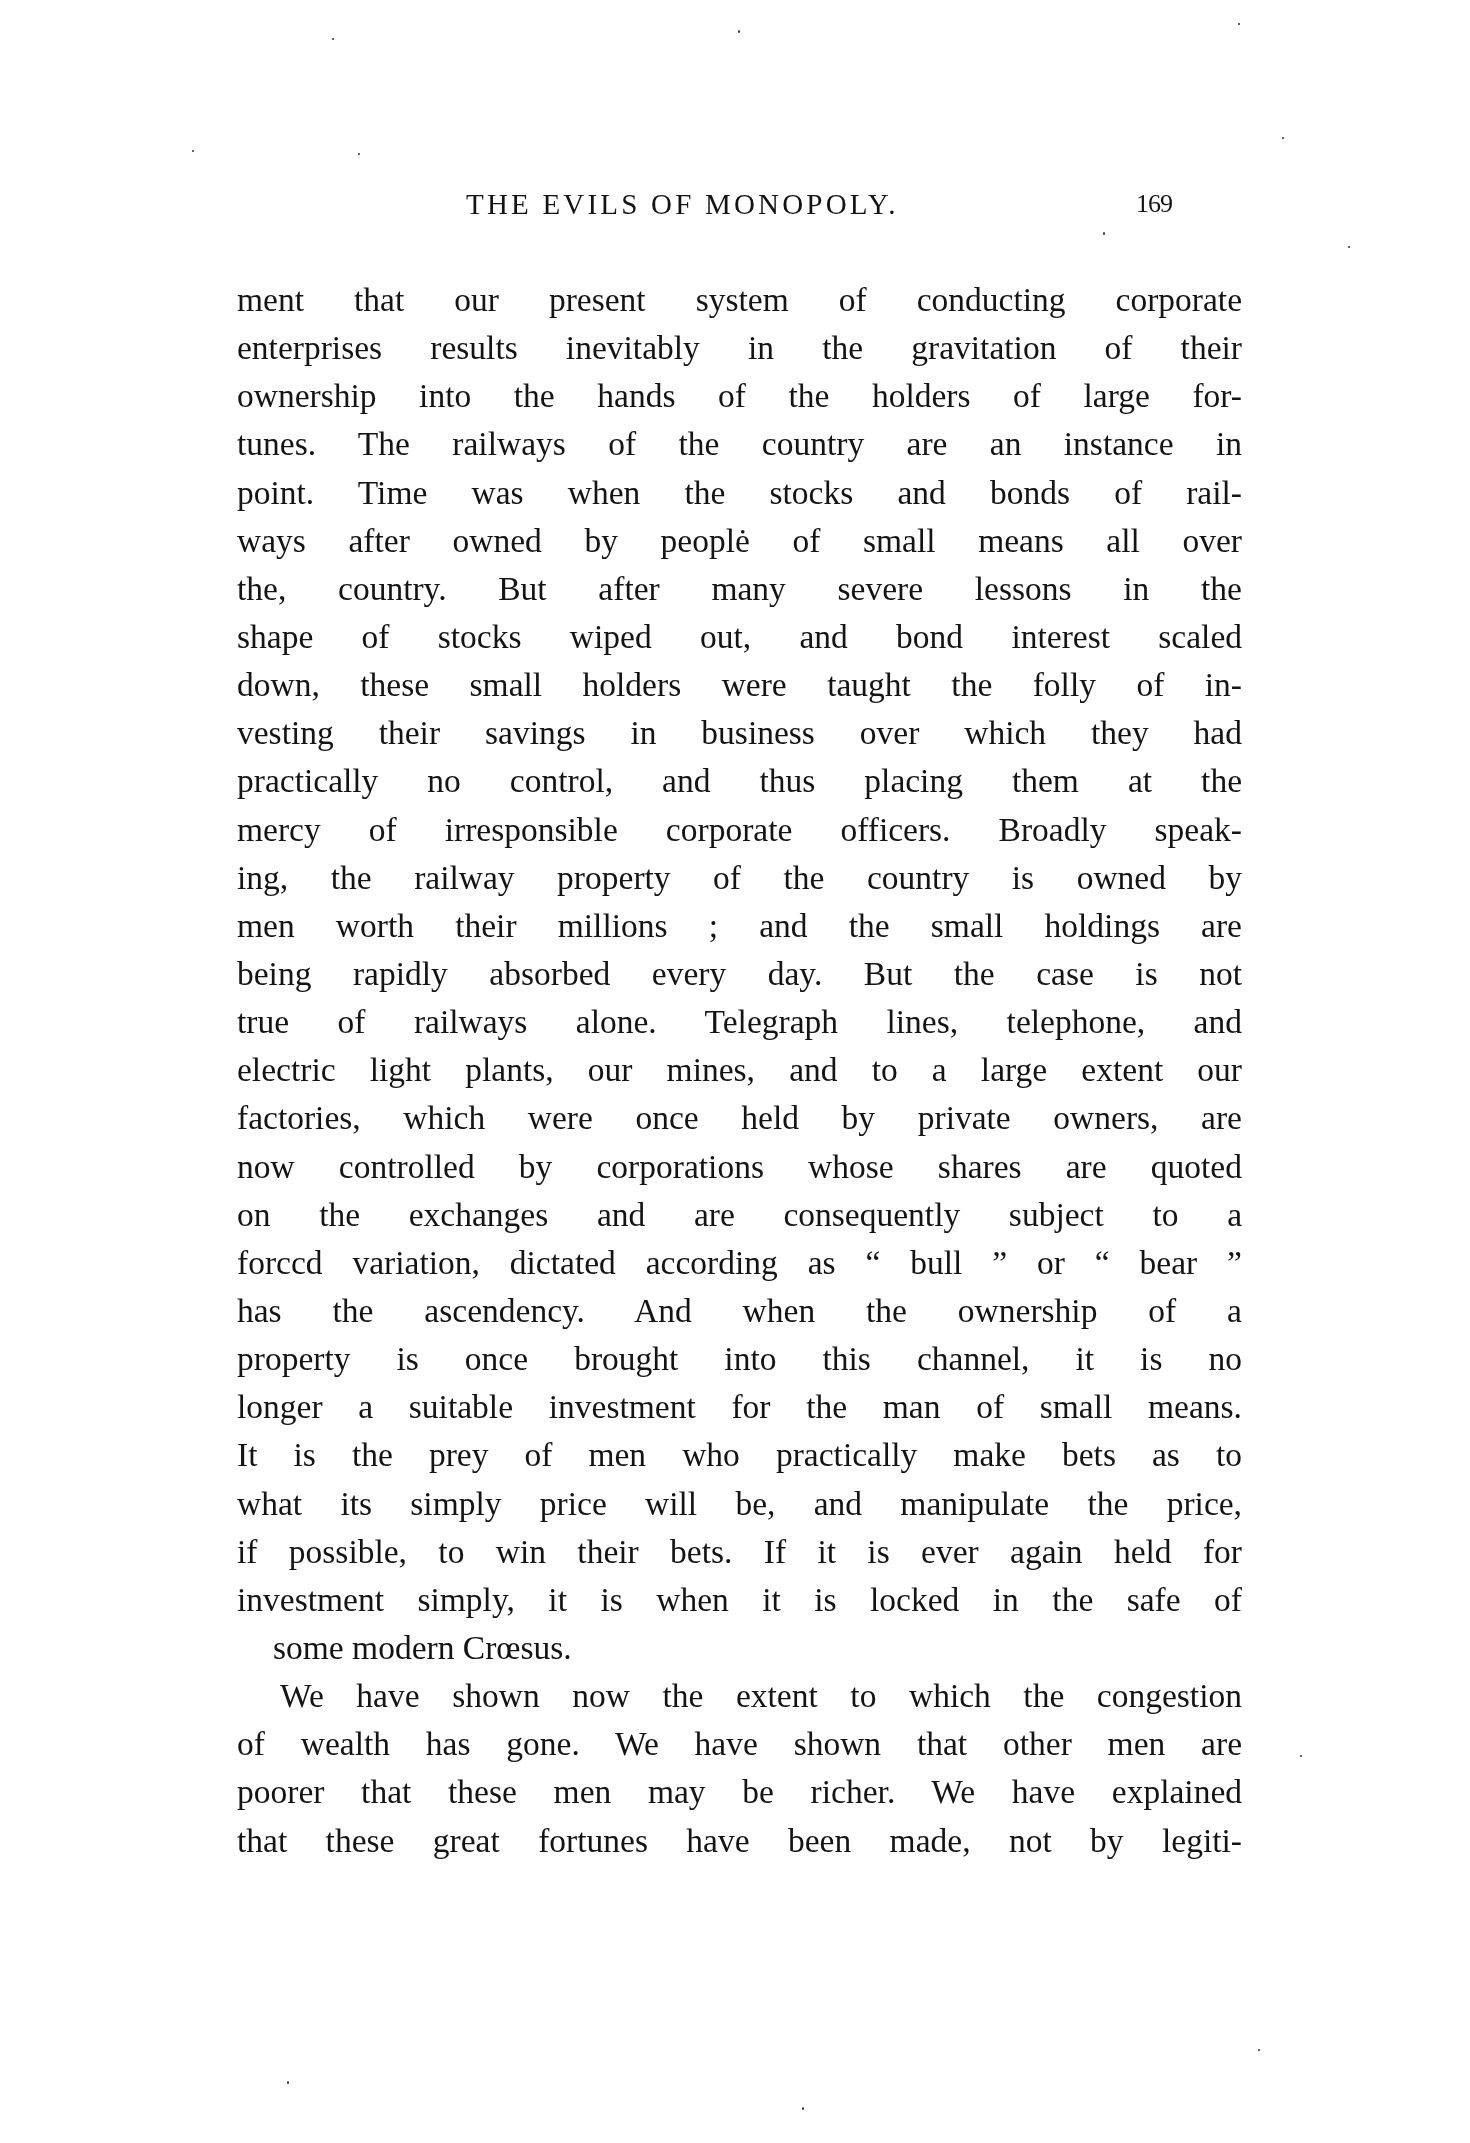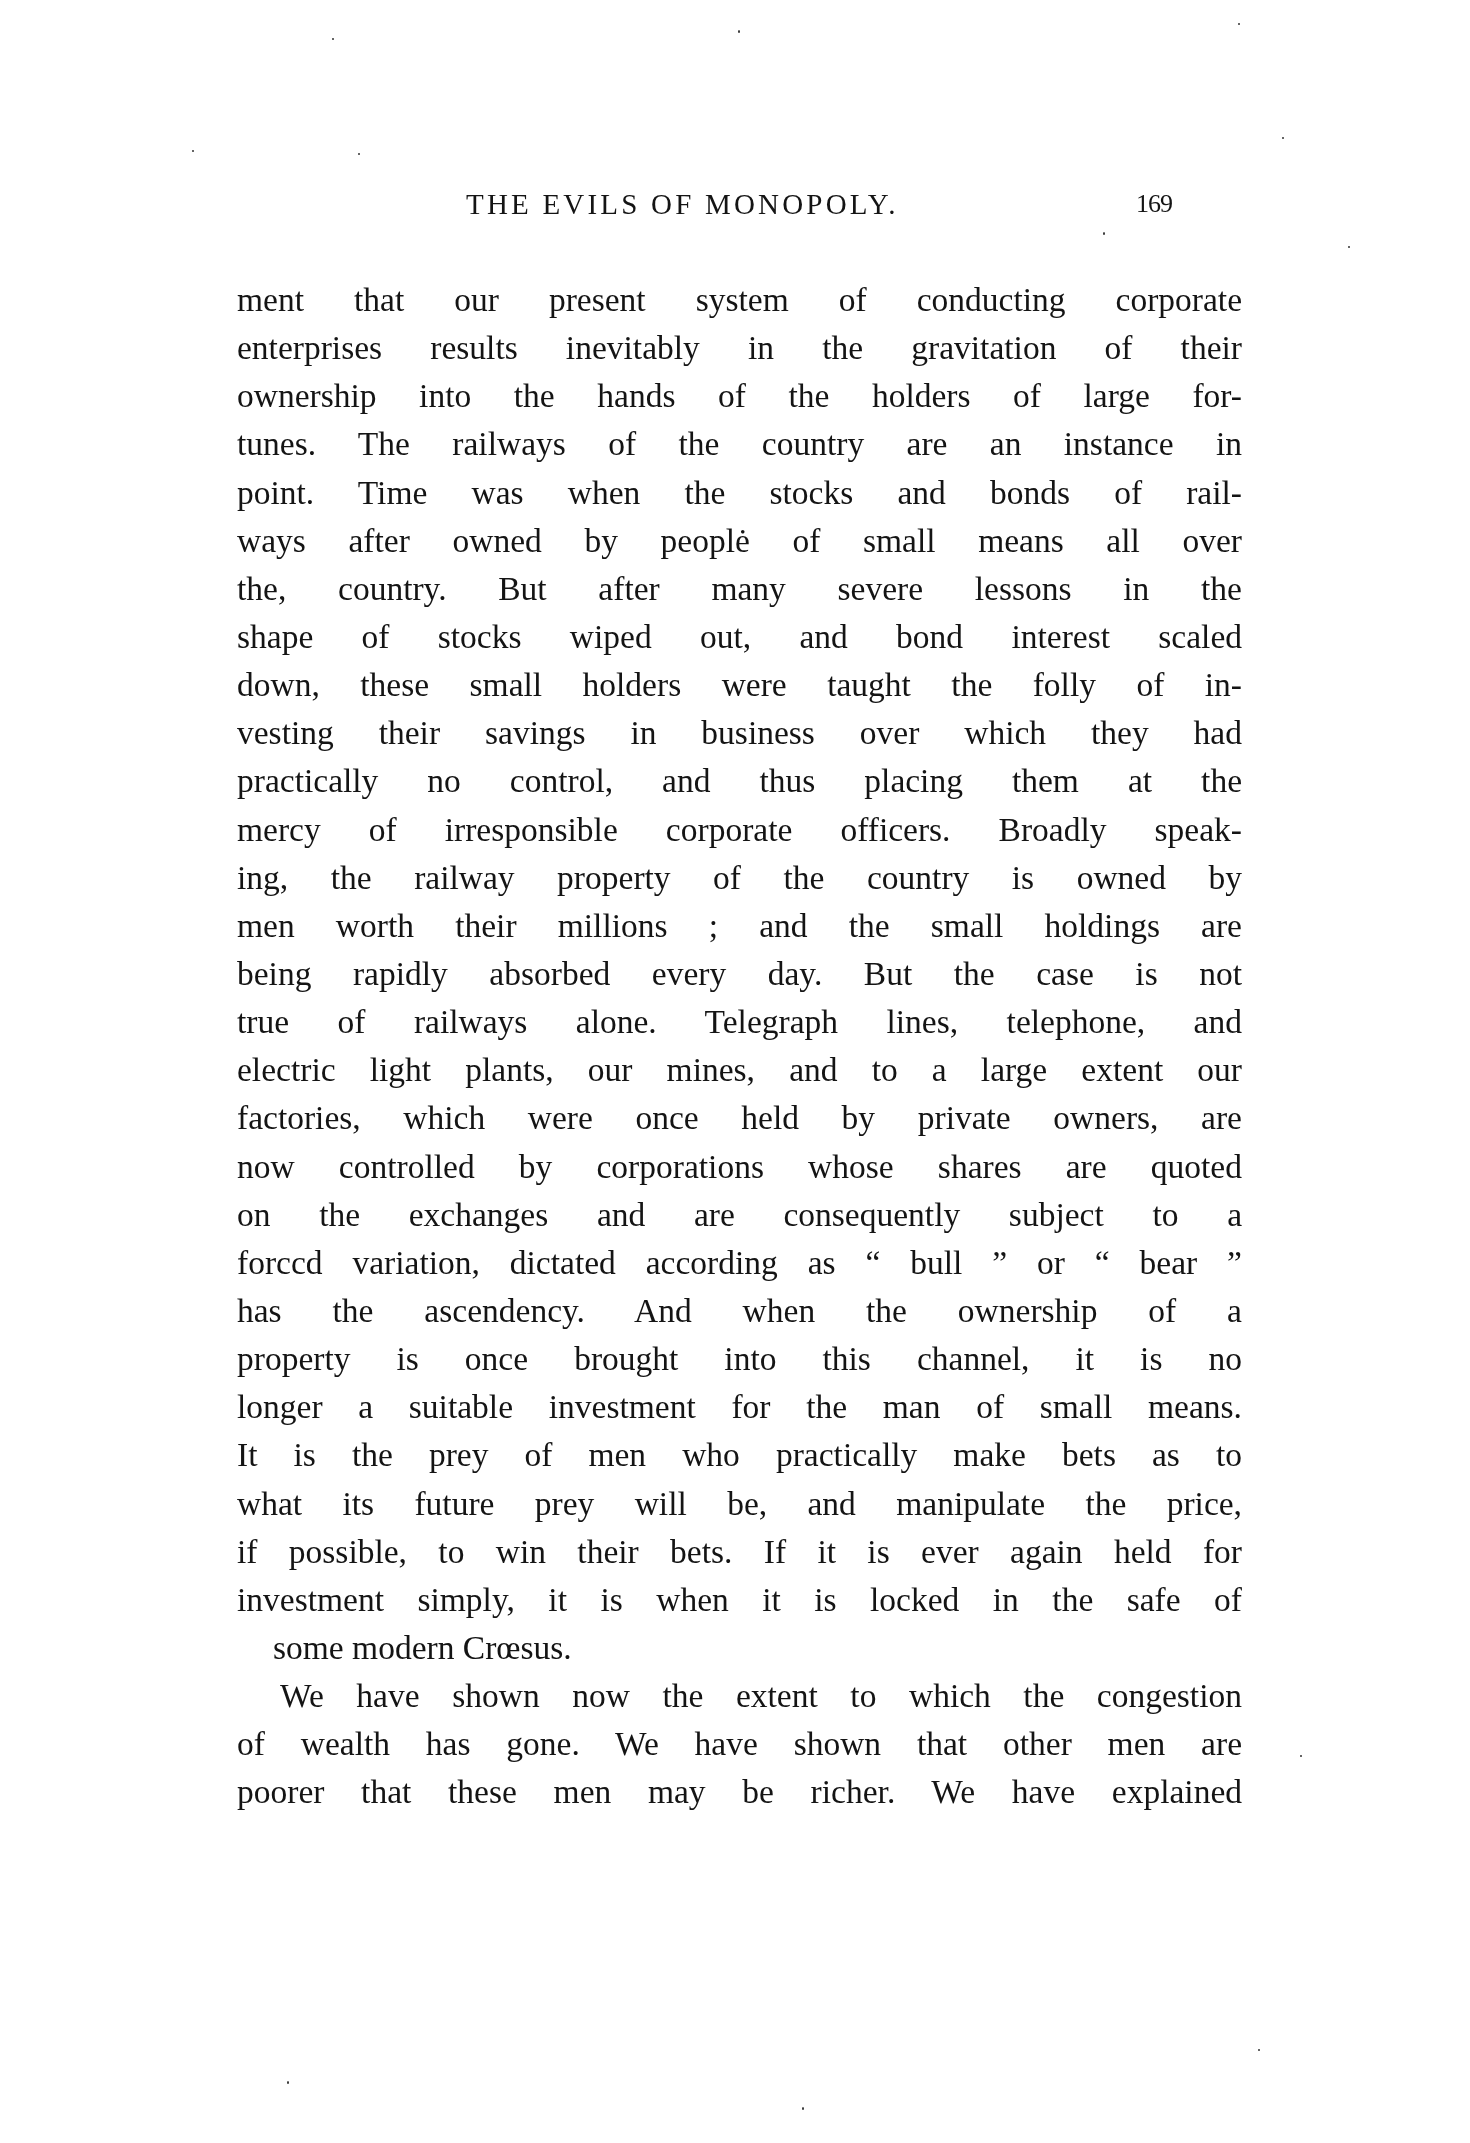--- a/index.html
+++ b/index.html
@@ -98,30 +98,31 @@
       <span class="line">true of railways alone.  Telegraph lines, telephone, and</span>
       <span class="line">electric light plants, our mines, and to a large extent our</span>
       <span class="line">factories, which were once held by private owners, are</span>
       <span class="line">now controlled by corporations whose shares are quoted</span>
       <span class="line">on the exchanges and are consequently subject to a</span>
       <span class="line">forccd variation, dictated according as “ bull ” or “ bear ”</span>
       <span class="line">has the ascendency.  And when the ownership of a</span>
       <span class="line">property is once brought into this channel, it is no</span>
       <span class="line">longer a suitable investment for the man of small means.</span>
       <span class="line">It is the prey of men who practically make bets as to</span>
-      <span class="line">what its future prey will be, and manipulate the price,</span>
+      <span class="line">what its simply price will be, and manipulate the price,</span>
       <span class="line">if possible, to win their bets.  If it is ever again held for</span>
       <span class="line">investment simply, it is when it is locked in the safe of</span>
       <span class="line last">some modern Crœsus.</span>
     </div>
 
     <div class="paragraph">
       <span class="line indent">We have shown now the extent to which the congestion</span>
       <span class="line">of wealth has gone.  We have shown that other men are</span>
       <span class="line">poorer that these men may be richer.  We have explained</span>
+      <span class="line">that these great fortunes have been made, not by legiti-</span>
     </div>
 
   </div>
 
   <div class="speck" style="left:332px;top:38px;width:2px;height:2px;"></div>
   <div class="speck" style="left:738px;top:30px;width:2px;height:3px;"></div>
   <div class="speck" style="left:1238px;top:23px;width:2px;height:2px;"></div>
   <div class="speck" style="left:1282px;top:137px;width:2px;height:2px;"></div>
   <div class="speck" style="left:192px;top:150px;width:2px;height:2px;"></div>
   <div class="speck" style="left:358px;top:153px;width:2px;height:2px;"></div>

